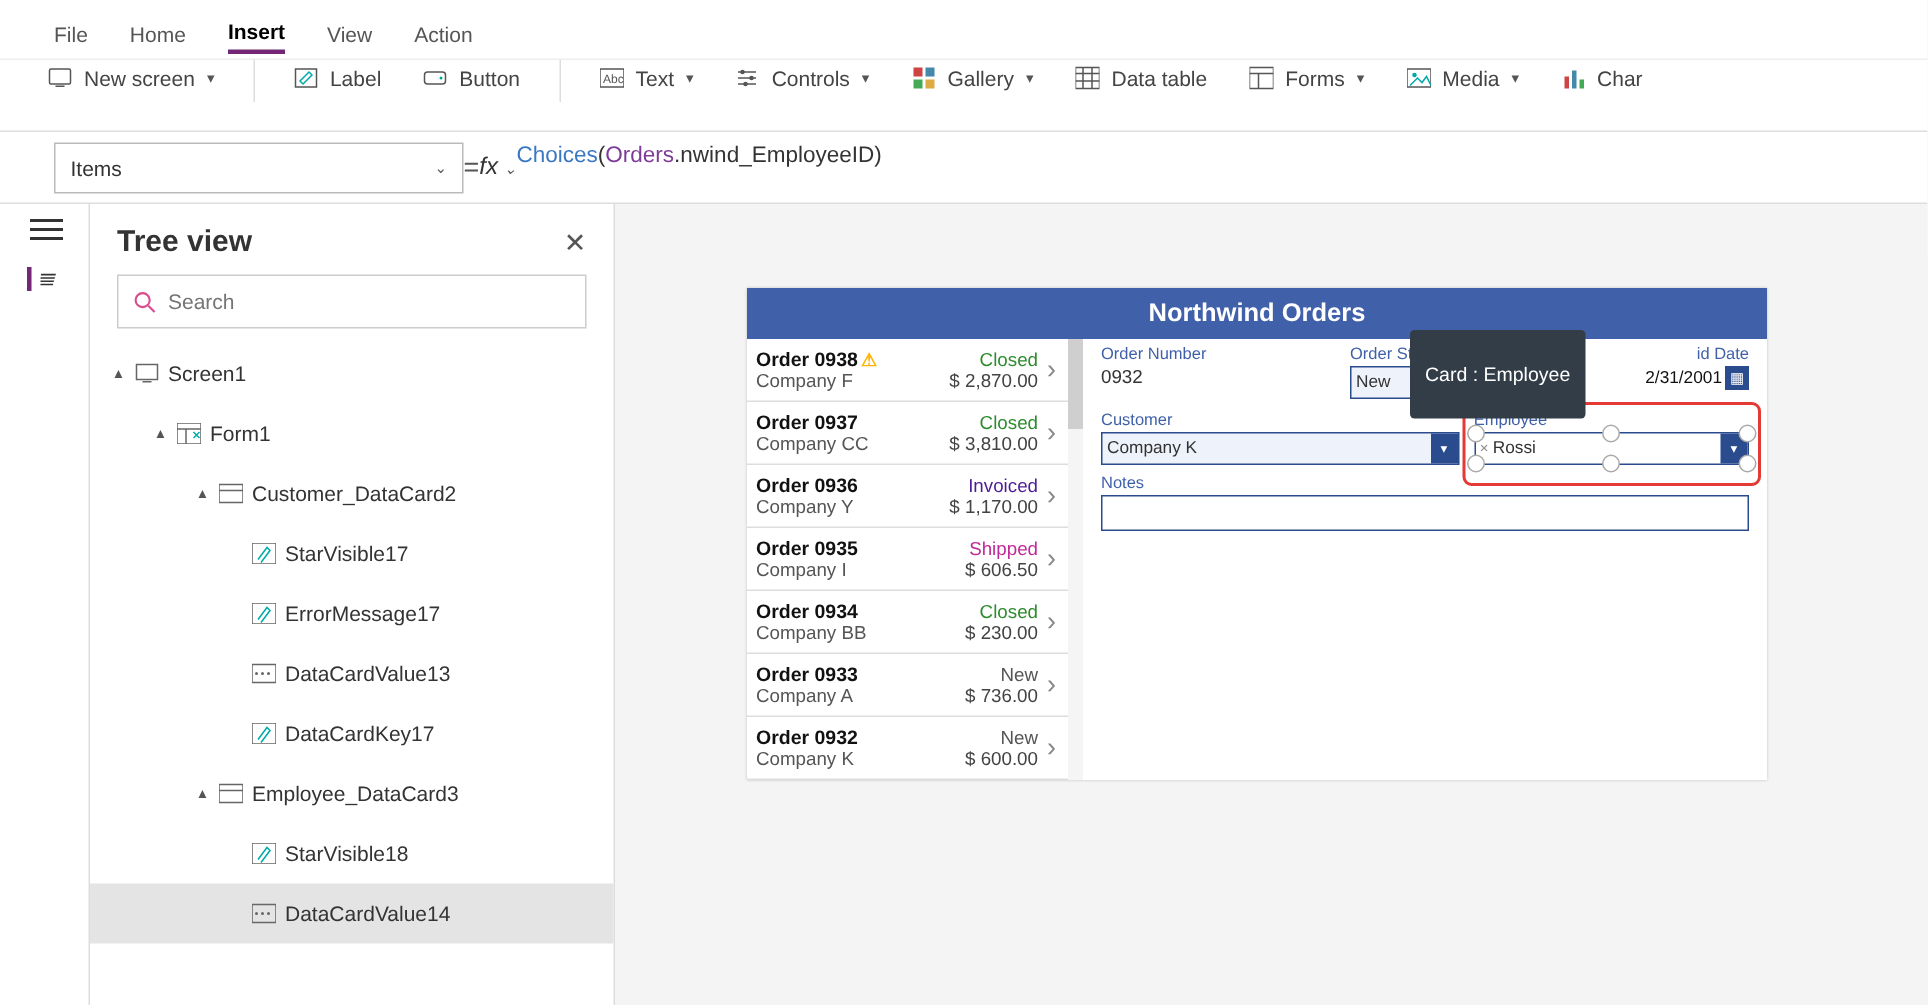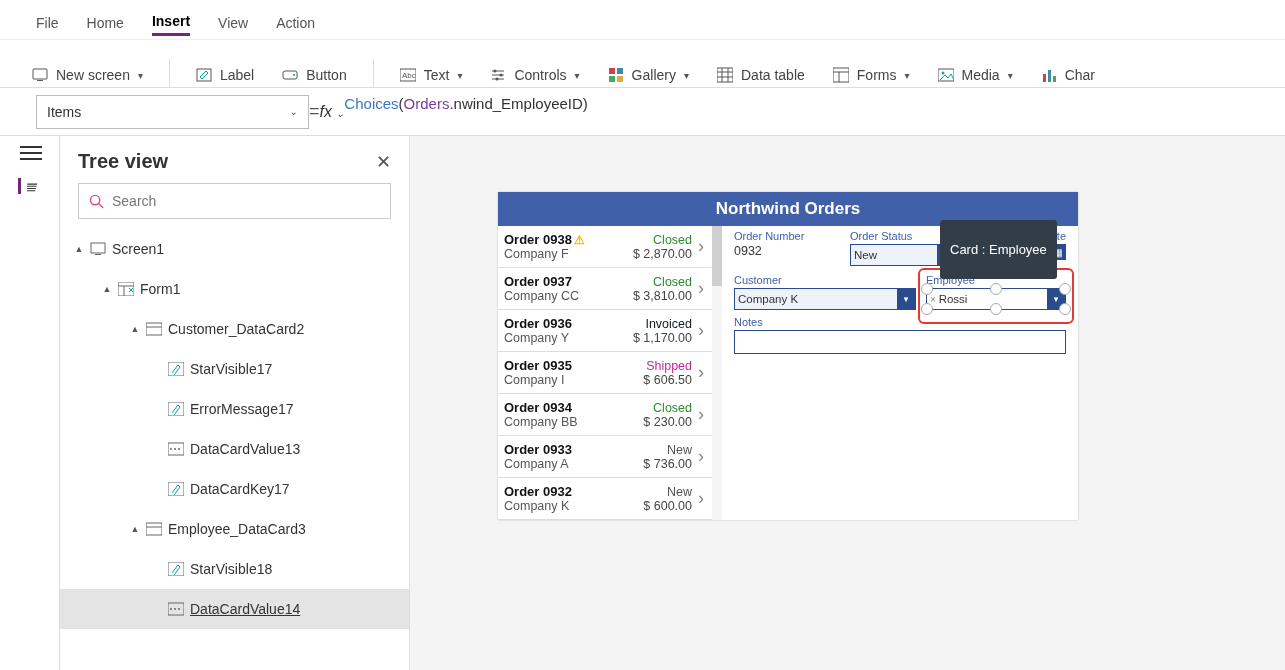--- a/index.html
+++ b/index.html
@@ -4,21 +4,21 @@
 <style>
   * { box-sizing: border-box; margin: 0; padding: 0; font-family: "Segoe UI", Arial, sans-serif; }
   body { background: #fff; width: 1285px; height: 670px; overflow: hidden; color: #333; }
 
   
   .menu-bar { display: flex; align-items: center; gap: 28px; padding: 16px 36px 6px 36px; height: 40px; border-bottom: 1px solid #eee; color: #555; font-size: 14px;}
   .menu-bar .item { cursor: pointer; font-weight: 400; padding-bottom:4px;}
   .menu-bar .item.active { color: #000; border-bottom: 3px solid #742774; font-weight:600;}
 
   
-  .toolbar { display: flex; align-items: flex-end; height: 48px; padding: 0 20px 0 30px; gap: 24px; border-bottom: 1px solid #ddd; background:#fff; font-size:14px;}
+  .toolbar { display: flex; align-items: flex-start; height: 48px; padding: 0 20px 0 30px; gap: 24px; border-bottom: 1px solid #ddd; background:#fff; font-size:14px;}
   .tool-btn { display: flex; align-items: center; gap: 8px; color:#444; cursor:pointer; padding:4px 2px;}
   .tool-btn svg, .tool-btn .ico { width:16px; height:16px; display:inline-block;}
   .tool-sep { width:1px; height:28px; background:#ddd;}
   .chev { font-size:10px; color:#555;}
 
   
   .formula-bar { display:flex; align-items:center; height:48px; border-bottom:1px solid #ddd; padding:0 10px 0 36px; }
   .prop-dd { width:273px; height:34px; border:1px solid #bbb; display:flex; align-items:center; padding:0 10px; font-size:14px; justify-content:space-between;}
   .fx-label { font-family: "Segoe UI", serif; font-style: italic; font-size:16px;}
   .formula-input { flex:1; height:34px; border:none; font-size:15px; font-family:inherit; outline:none; white-space:pre;}
@@ -38,38 +38,38 @@
   .tree-head { display:flex; align-items:center; justify-content:space-between; padding:14px 18px 10px 18px;}
   .tree-head h2 { font-size:20px; font-weight:600;}
   .close-x { font-size:18px; color:#555; cursor:pointer;}
   .search-box { margin:0 18px 10px 18px; height:36px; border:1px solid #ccc; display:flex; align-items:center; padding:0 10px; gap:8px; font-size:14px;}
   .search-box input { border:none; outline:none; flex:1; font-size:14px; color:#b91c1c;}
   .tree-scroll { flex:1; overflow:auto; position:relative;}
   .tree-scroll::-webkit-scrollbar{width:6px;}
   .tree-scroll::-webkit-scrollbar-thumb{background:#ccc; border-radius:3px;}
   .tree-node { display:flex; align-items:center; gap:6px; height:40px; font-size:14px; cursor:pointer; padding-right:8px;}
   .tree-node .caret { font-size:9px; color:#555; width:10px; display:inline-block; text-align:center;}
-  .tree-node.selected { background:#e4e4e4;text-decoration:underline;}
+  .tree-node.selected { background:#e4e4e4;}
   .node-ico { width:16px; height:14px; display:inline-block;}
 
   
   .canvas { flex:1; background:#f4f4f4; position:relative; overflow:hidden;}
 
-  .appframe { position:absolute; left:88px; top:56px; width:580px; background:#fff; box-shadow:0 0 2px rgba(0,0,0,.2);}
+  .appframe { position:absolute; left:88px; top:56px; width:680px; background:#fff; box-shadow:0 0 2px rgba(0,0,0,.2);}
   .app-title { background:#4060aa; height:34px; color:#fff; text-align:center; font-weight:600; font-size:17px; display:flex; align-items:center; justify-content:center;}
   .app-body { display:flex;}
   .order-list { width:214px;}
   .order-row { border-bottom:1px solid #ddd; padding:6px 8px 6px 6px; display:flex; align-items:center; position:relative;}
   .order-row .left { flex:1;}
   .oid { font-weight:600; font-size:13px; color:#111;}
   .ocomp { font-size:12.5px; color:#555;}
   .oright { text-align:right; margin-right:6px;}
   .ostatus { font-size:12.5px;}
   .oamt { font-size:12.5px; color:#444;}
-  .st-Closed{color:#2e8b2e;} .st-Invoiced{color:#0f172a;} .st-Shipped{color:#c02b9a;} .st-New{color:#555;}
+  .st-Closed{color:#2e8b2e;} .st-Invoiced{color:#4c1d95;} .st-Shipped{color:#c02b9a;} .st-New{color:#555;}
   .arrow-r { color:#888; font-size:18px;}
 
   .order-scroll { width:10px; background:#f5f5f5; position:relative;}
   .order-scroll .thumb{ position:absolute; top:0; height:60px; width:10px; background:#cfcfcf;}
 
   .form-area { flex:1; padding:4px 12px 12px 12px; position:relative;}
   .fld-lbl { font-size:11px; color:#4060aa; margin-bottom:2px;}
   .fld-val { font-size:12.5px; color:#333; margin-bottom:10px;}
   .combo { height:22px; border:1px solid #2a4b8d; display:flex; align-items:center; justify-content:space-between; font-size:11.5px; padding-left:3px; background:#eef2fb;}
   .combo .dd { width:18px; height:100%; background:#2a4b8d; color:#fff; display:flex; align-items:center; justify-content:center; font-size:9px;}

